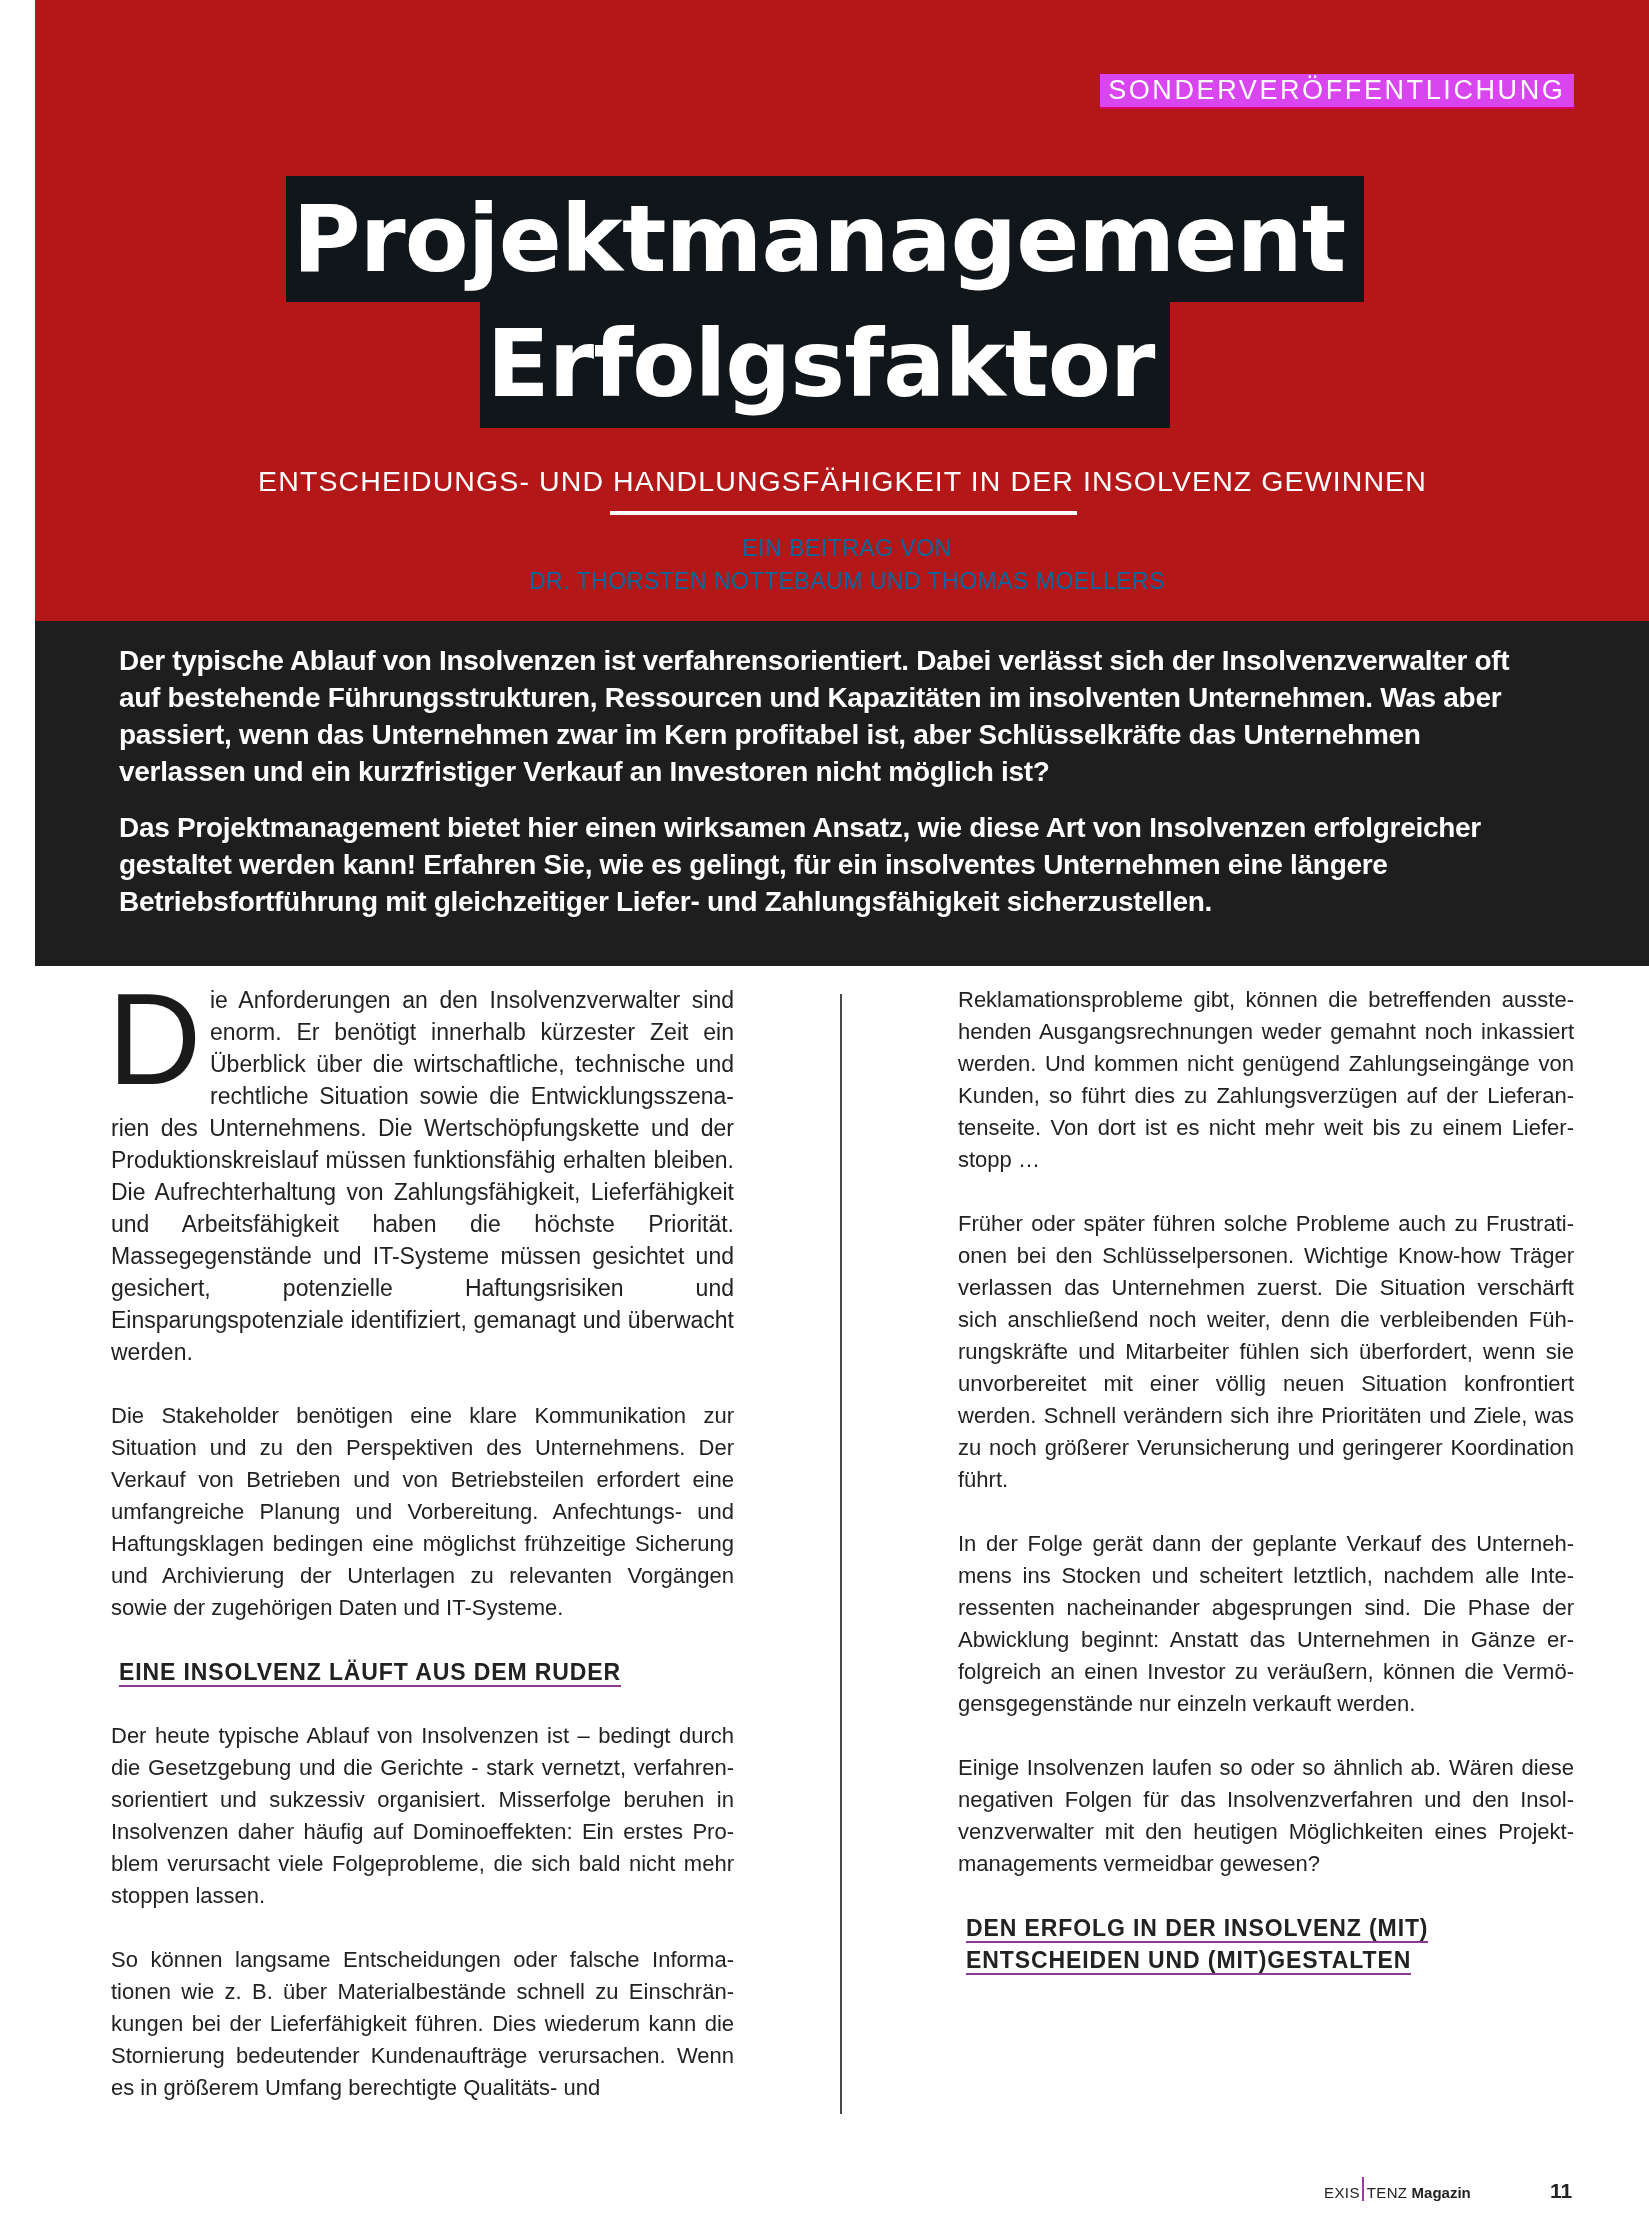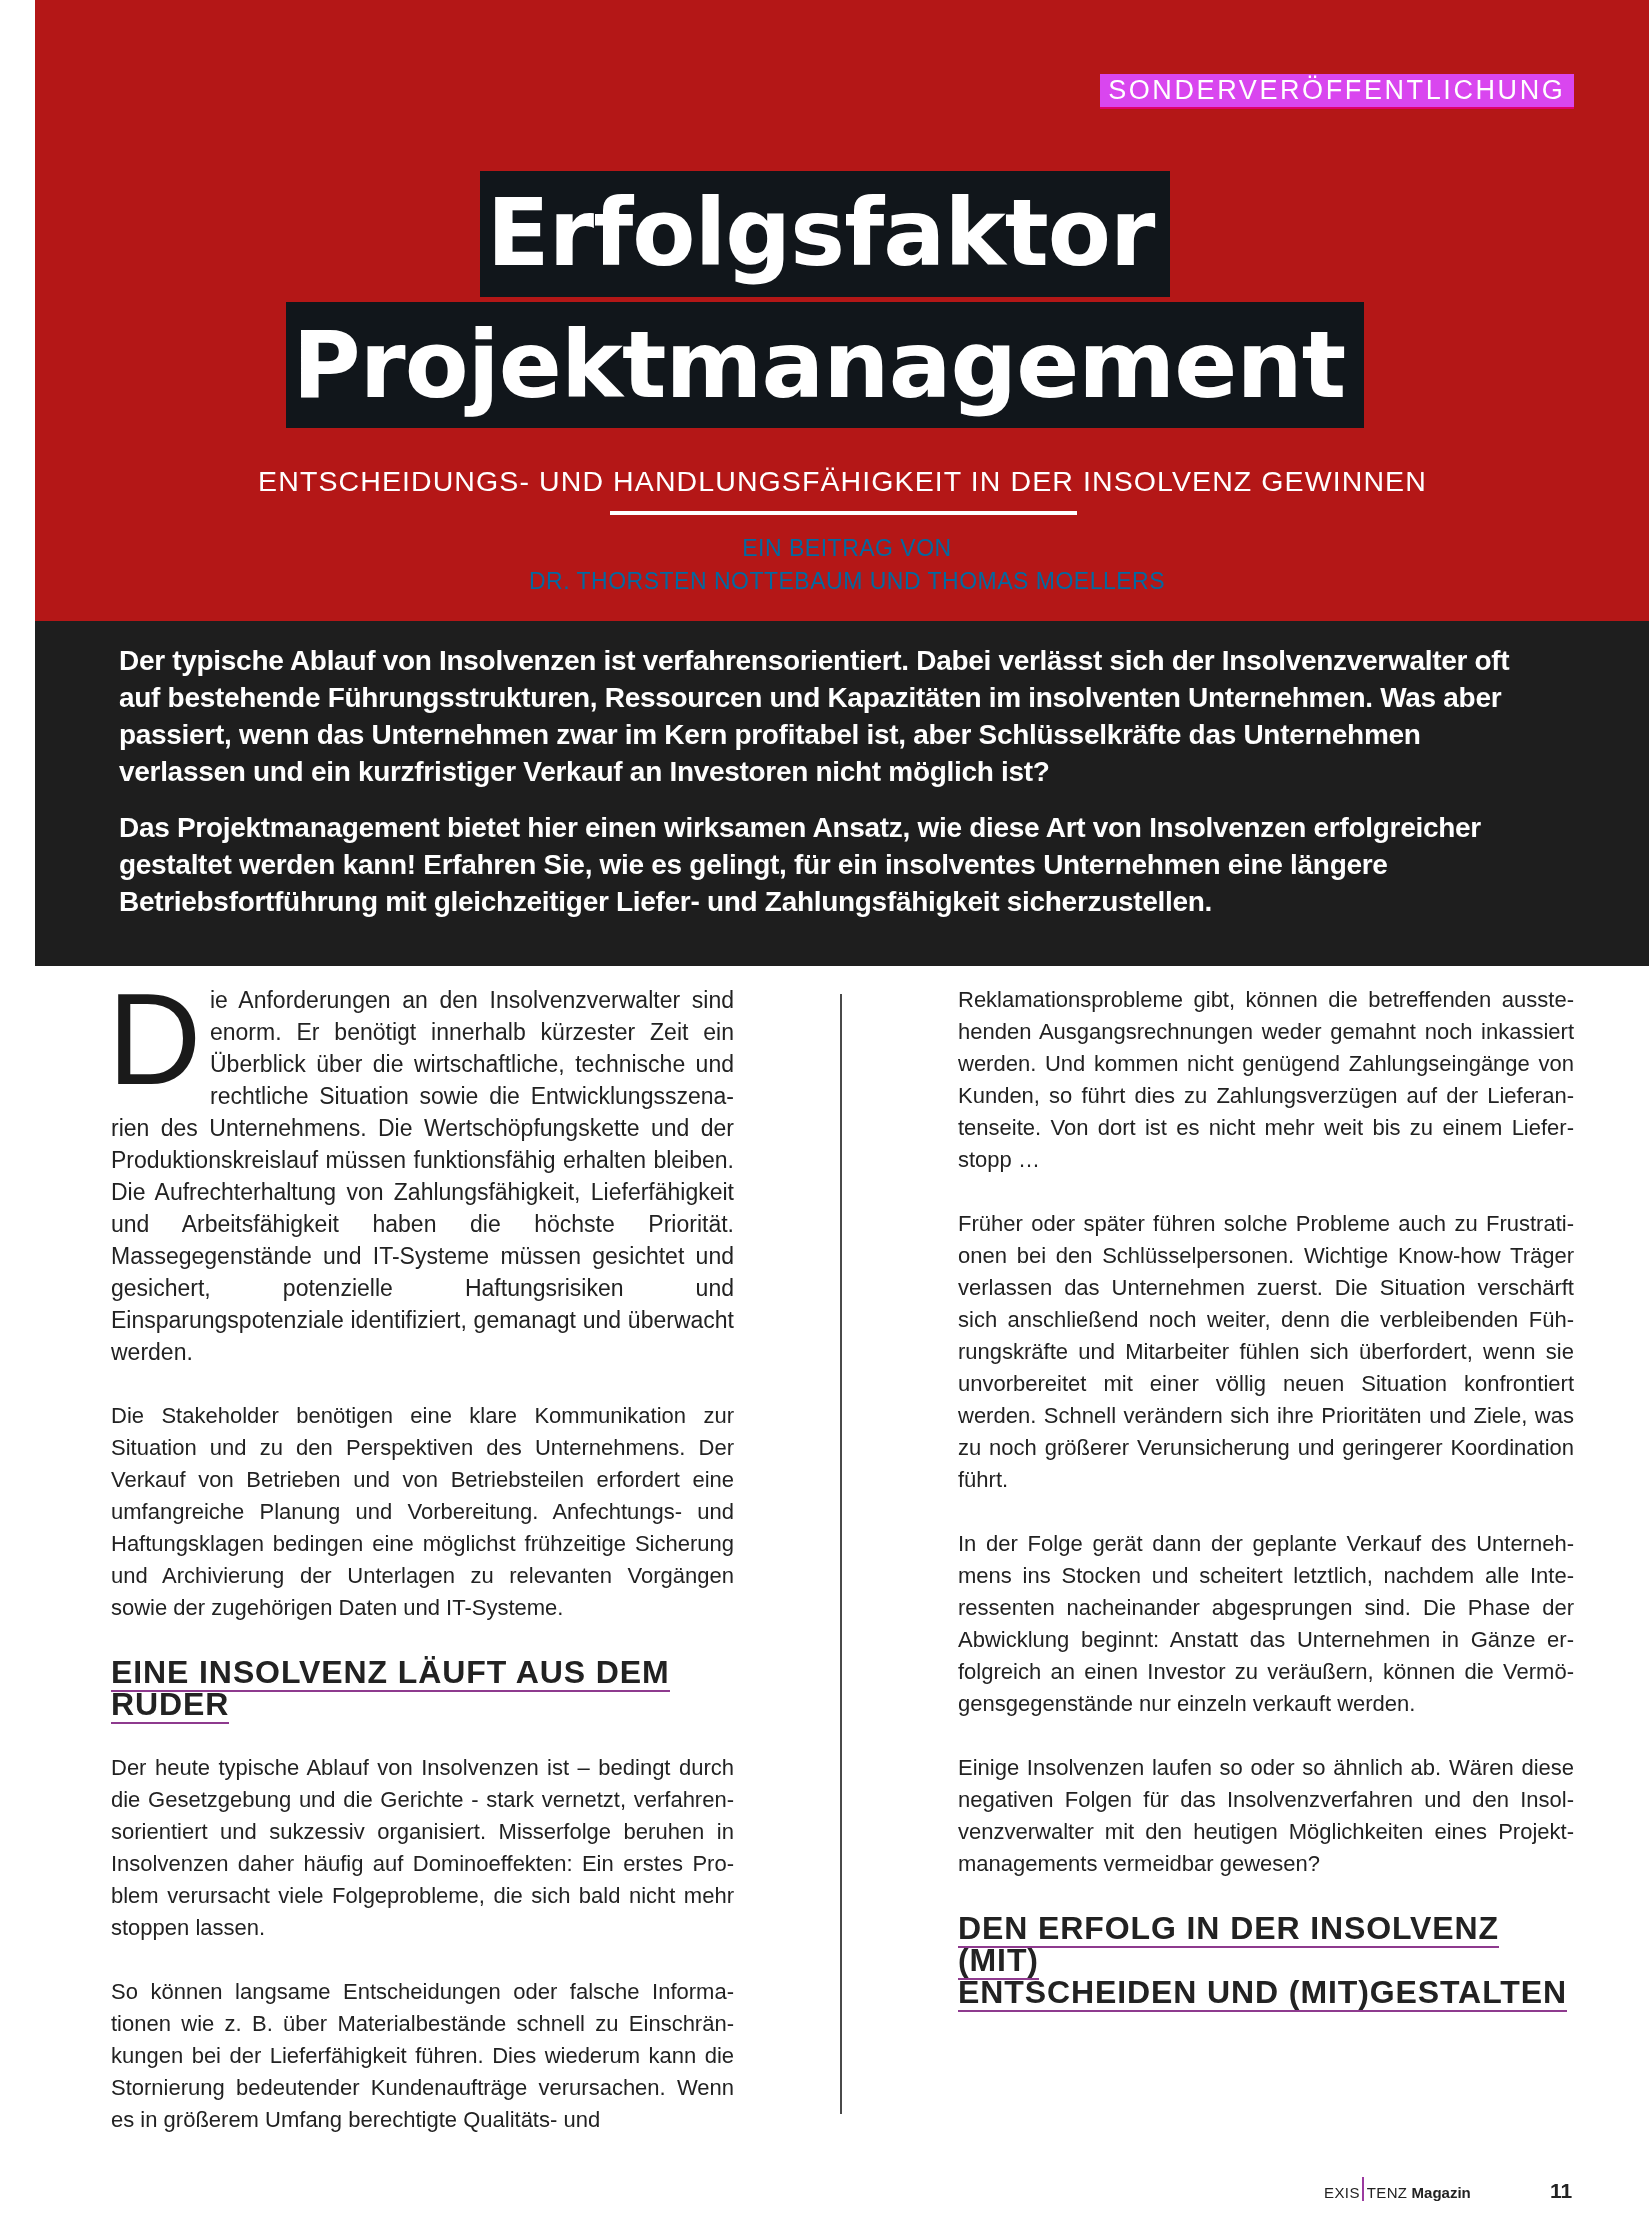--- a/index.html
+++ b/index.html
@@ -64,22 +64,22 @@
     position: absolute; left: 840px; top: 994px; width: 1.7px; height: 1120px;
     background: #4a4a4a;
   }
   .column p { margin: 0 0 32px 0; }
   .dropcap {
     float: left; font-size: 130px; line-height: 102px; margin: 3.5px 8.6px 0 -3.5px;
     color: #1a1a1a; font-weight: normal;
   }
   .lead-para { font-size: 23px; line-height: 32px; }
   .section-heading {
-    font-weight: bold; font-size: 32px; line-height: 32px; letter-spacing: 0.9px;
-    color: #222222; margin: 0 0 32px 0; text-align: left;
+    font-weight: bold; font-size: 23px; line-height: 32px; letter-spacing: 0.9px;
+    color: #222222; margin: 0 0 32px 8px; text-align: left;
   }
   .section-heading span {
     border-bottom: 2.6px solid #8e3a8e; padding-bottom: 0px;
   }
   .footer {
     position: absolute; top: 2177px; left: 1324px;
     font-size: 15px; color: #222222;
   }
   .footer .brand-a { letter-spacing: 0.4px; }
   .footer .sep { display: inline-block; width: 1.7px; height: 24px; background: #9b3ba0; vertical-align: -3.5px; margin: 0 2.6px; }
@@ -89,22 +89,22 @@
   }
 </style>
 </head>
 <body>
 
 <div class="red-panel"></div>
 
 <div class="kicker">SONDERVERÖFFENTLICHUNG</div>
 
 <div class="title-block">
+  <div><span class="title-line l2">Projektmanagement</span></div>
   <div><span class="title-line l1">Erfolgsfaktor</span></div>
-  <div><span class="title-line l2">Projektmanagement</span></div>
 </div>
 
 <div class="subtitle">ENTSCHEIDUNGS- UND HANDLUNGSFÄHIGKEIT IN DER INSOLVENZ GEWINNEN</div>
 <div class="sub-rule"></div>
 
 <div class="byline">
   <div>EIN BEITRAG VON</div>
   <div>DR. THORSTEN NOTTEBAUM UND THOMAS MOELLERS</div>
 </div>
 

